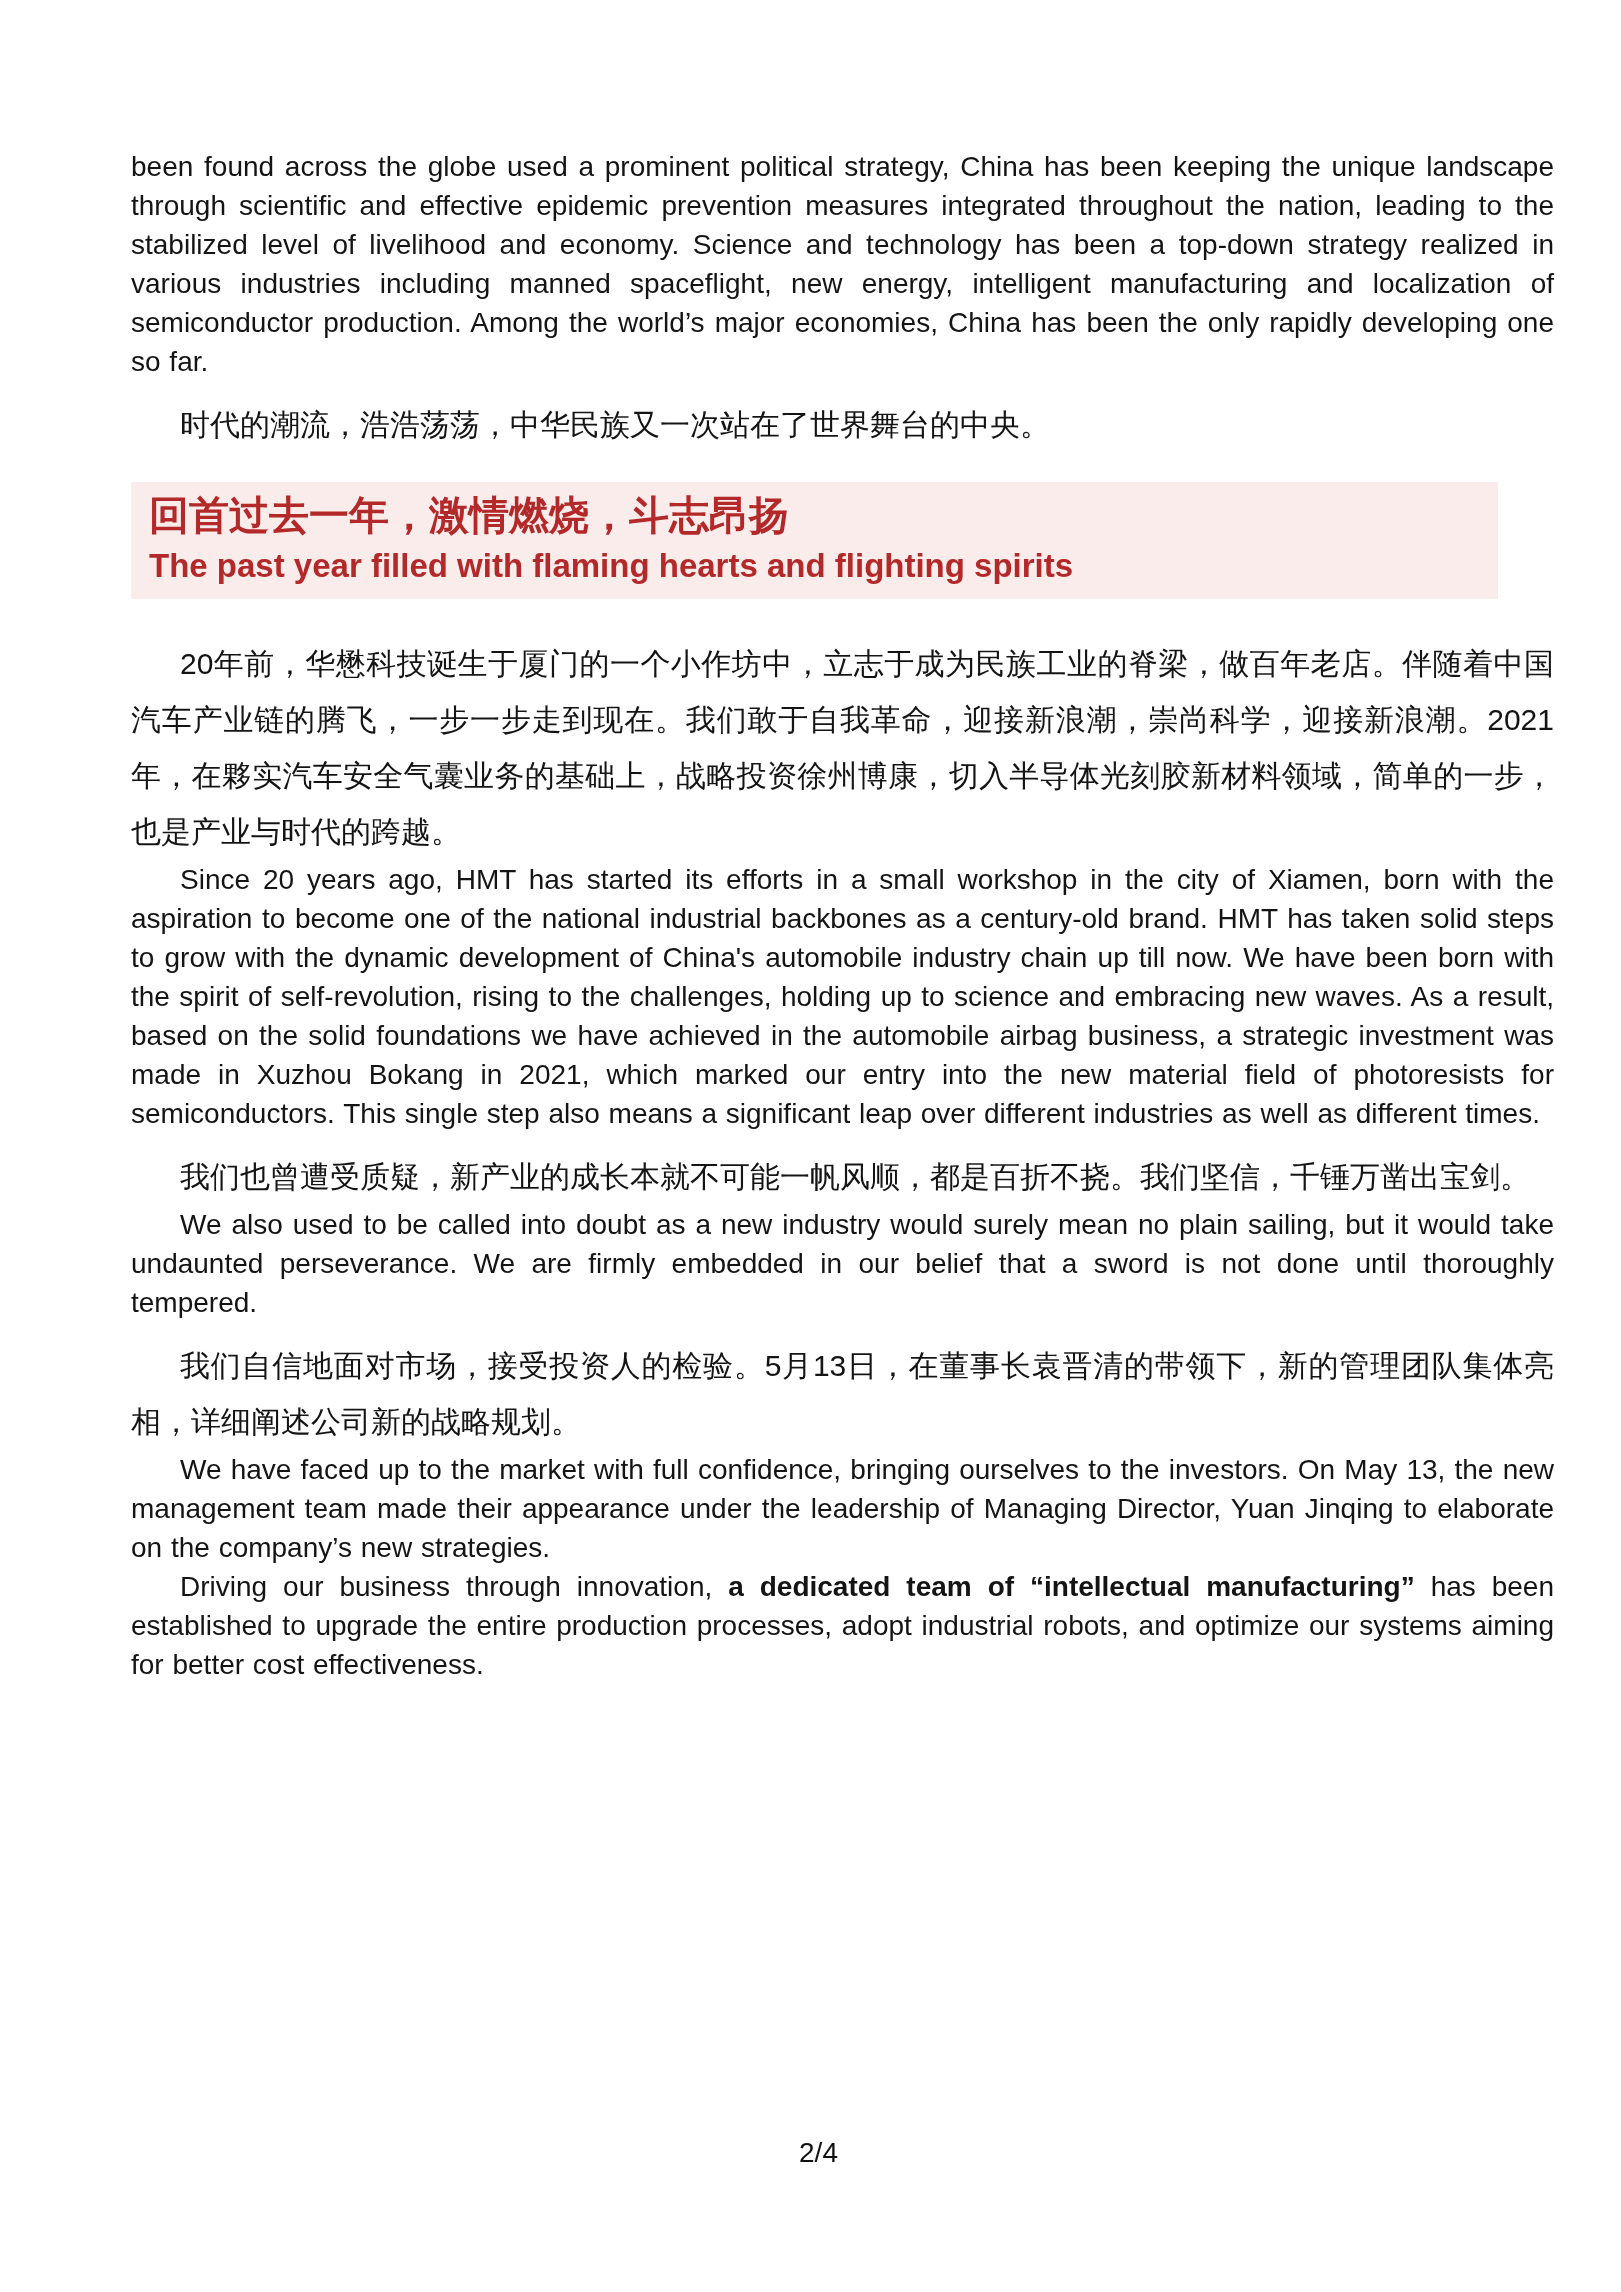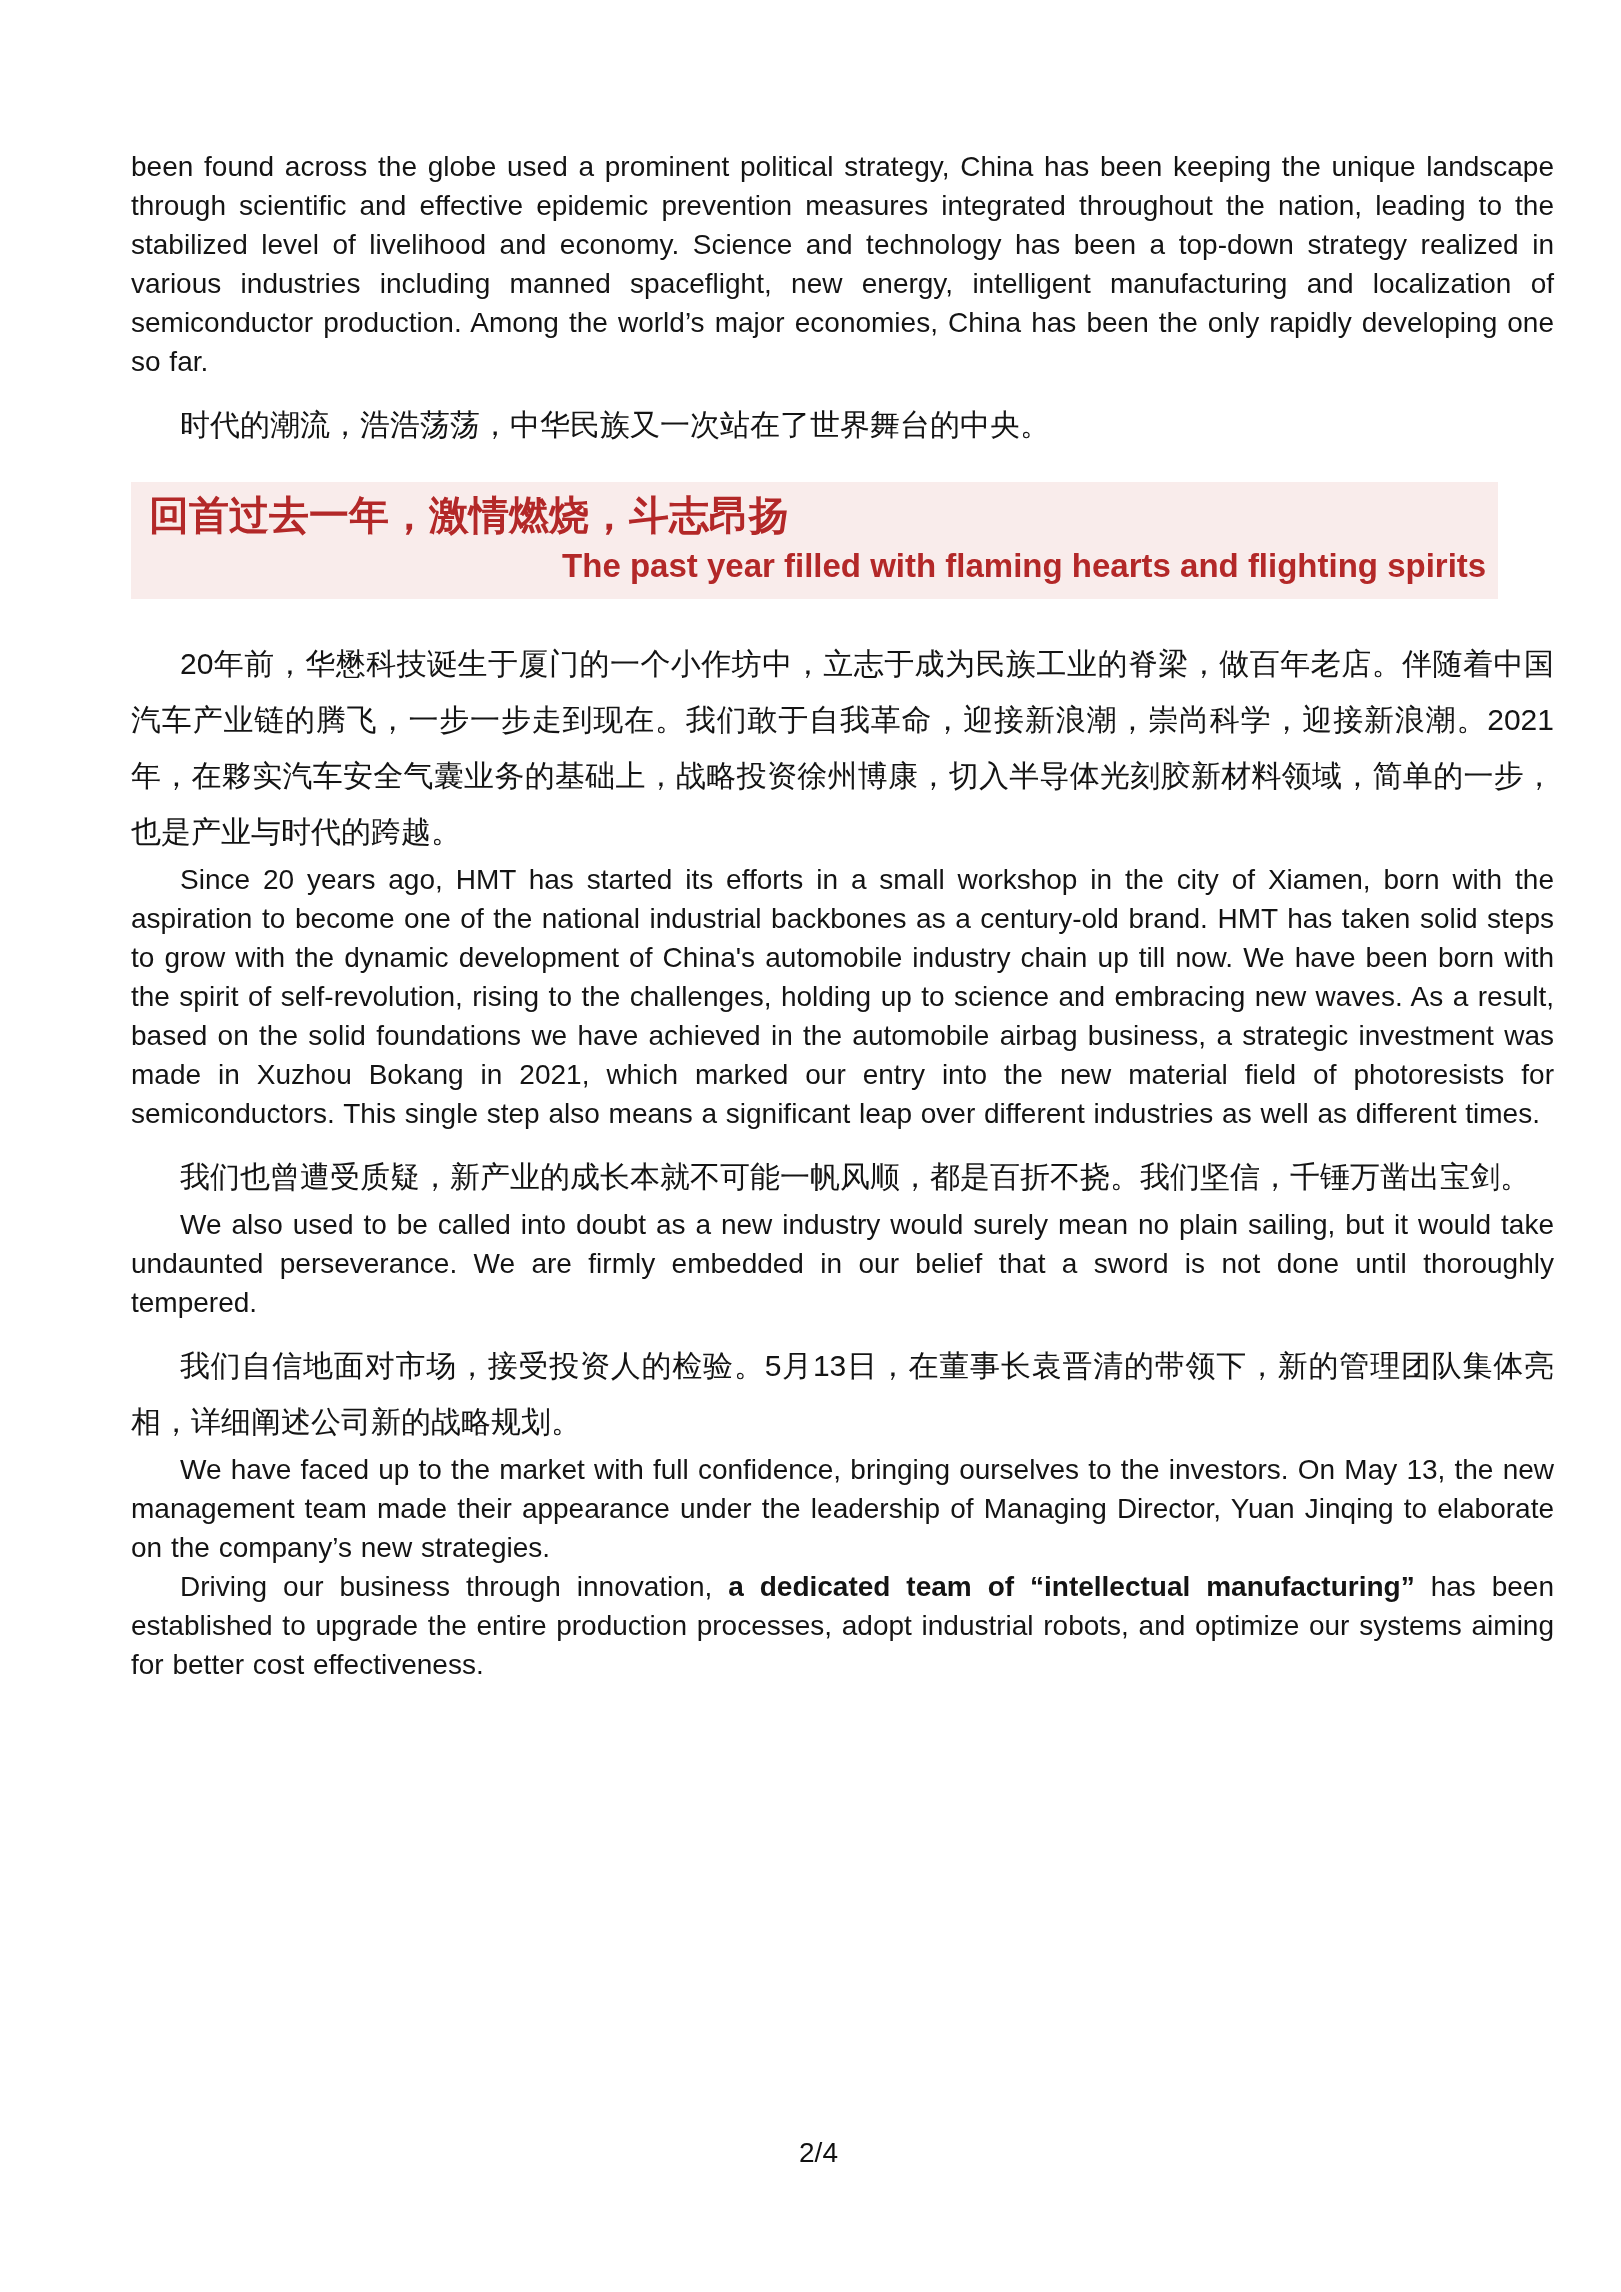--- a/index.html
+++ b/index.html
@@ -41,21 +41,21 @@
     font-size: 40px;
     font-weight: bold;
     line-height: 49px;
     text-align: left;
   }
   .heading-en {
     font-size: 33px;
     font-weight: bold;
     line-height: 43px;
     margin-top: 3.9px;
-    text-align: right;
+    text-align: left;
   }
   .page-number {
     position: absolute;
     top: 2135px;
     left: 8px;
     width: 100%;
     text-align: center;
     font-size: 28px;
     line-height: 35px;
     color: #111111;

